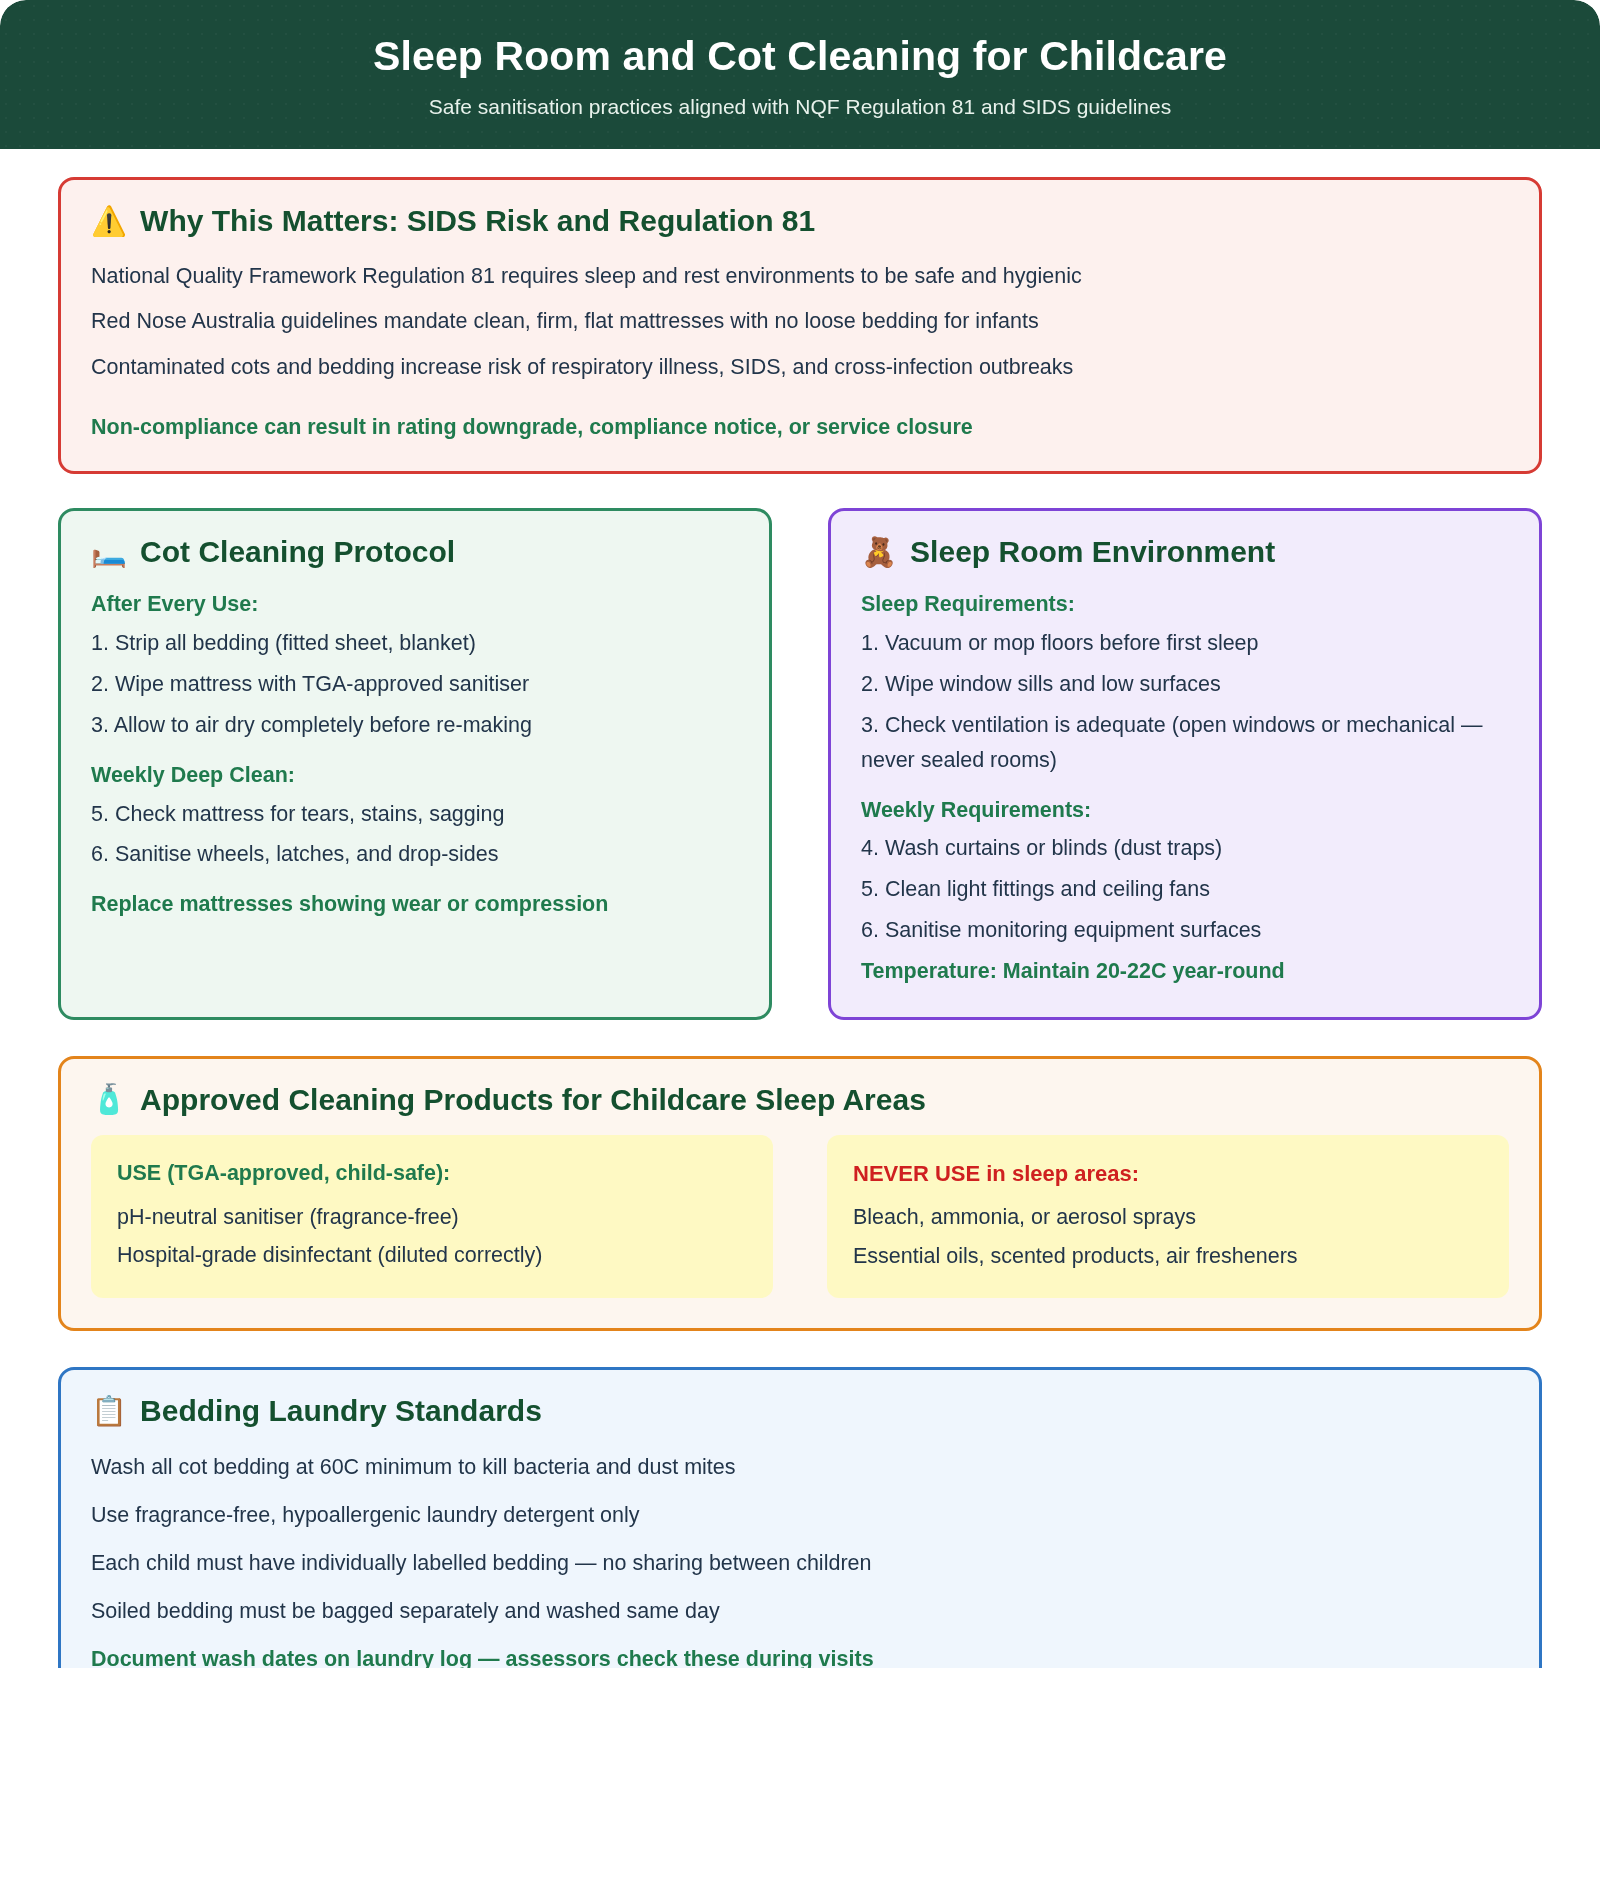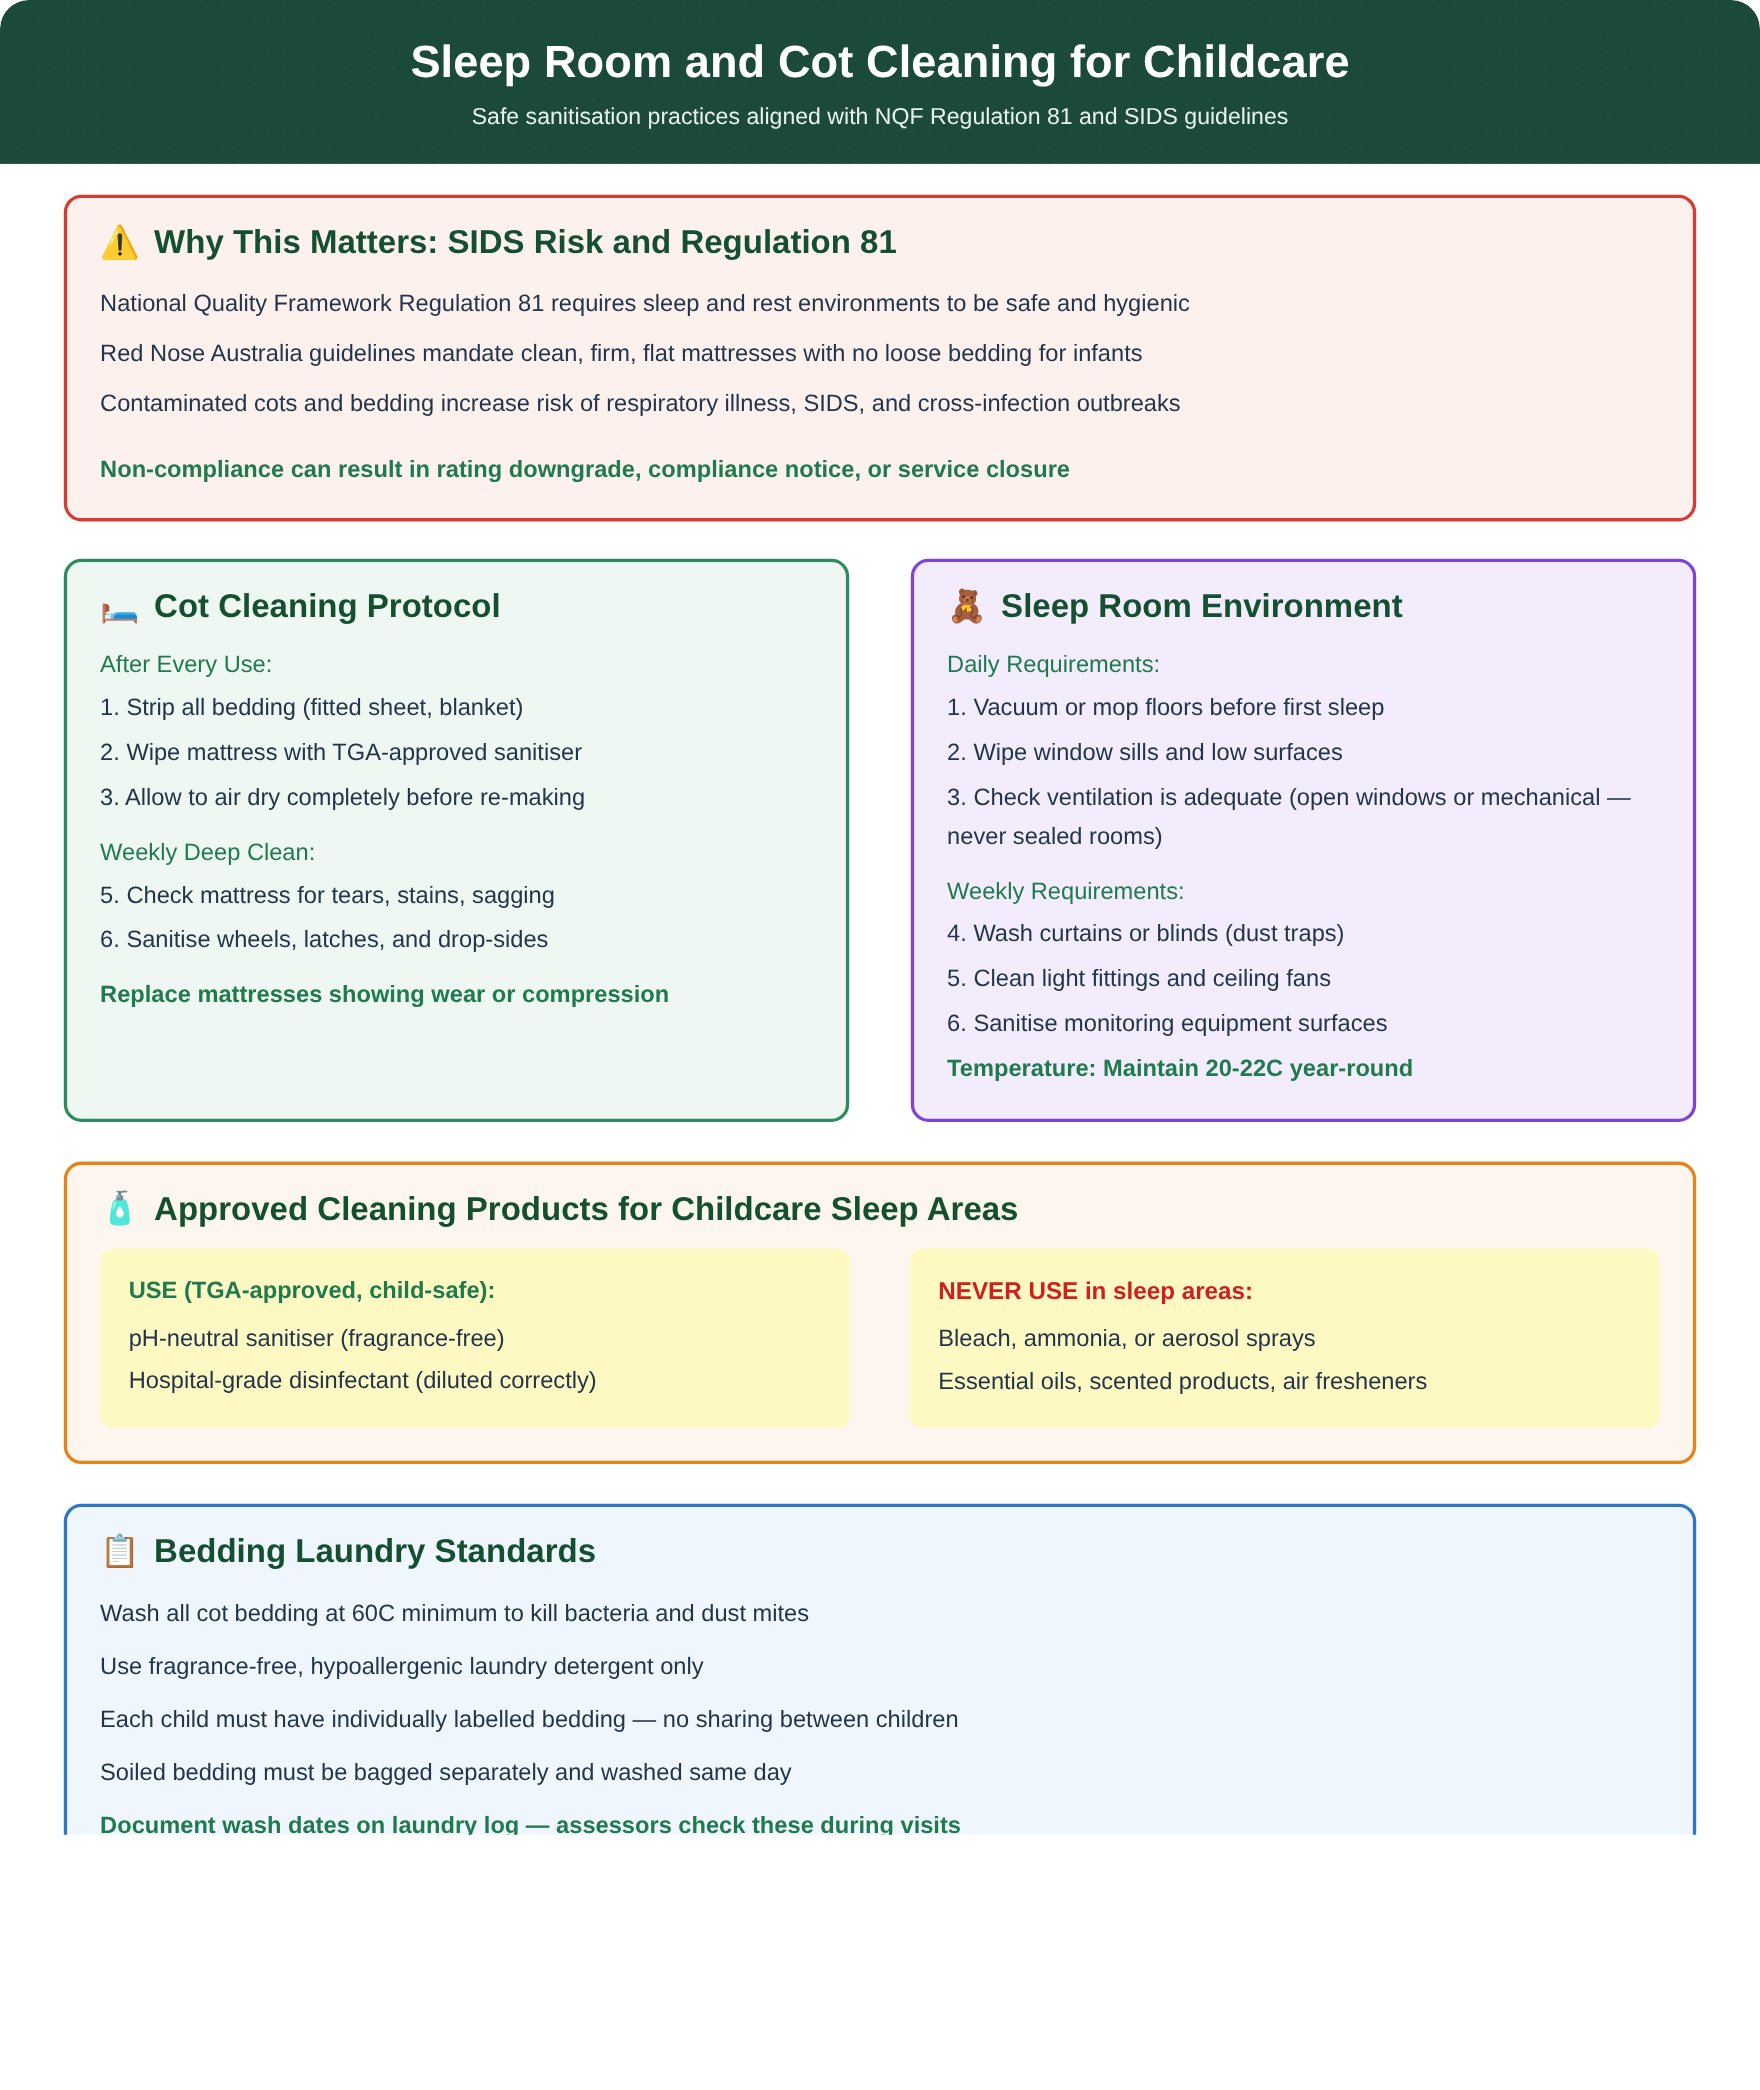--- a/index.html
+++ b/index.html
@@ -77,21 +77,21 @@
     display: inline-block;
   }
   .line {
     font-size: 21.5px;
     line-height: 1.62;
     color: #22354a;
     margin: 0;
   }
   .sub-head {
     font-size: 21.5px;
-    font-weight: normal;
+    font-weight: bold;
     color: #1f7a4d;
     margin: 0 0 4px 0;
     line-height: 1.62;
   }
   .emph-green {
     font-size: 21.5px;
     font-weight: bold;
     color: #1f7a4d;
     line-height: 1.62;
     margin: 0;
@@ -250,21 +250,21 @@
           <p class="emph-green">Replace mattresses showing wear or compression</p>
         </div>
       </div>
 
       <div class="col">
         <div class="card room-card">
           <div class="card-title">
             <span class="emoji">🧸</span>
             <span>Sleep Room Environment</span>
           </div>
-          <p class="sub-head">Daily Requirements:</p>
+          <p class="sub-head">Sleep Requirements:</p>
           <p class="line">1. Vacuum or mop floors before first sleep</p>
           <p class="line">2. Wipe window sills and low surfaces</p>
           <p class="line">3. Check ventilation is adequate (open windows or mechanical — never sealed rooms)</p>
           <div class="spacer-xs"></div>
           <p class="sub-head">Weekly Requirements:</p>
           <p class="line">4. Wash curtains or blinds (dust traps)</p>
           <p class="line">5. Clean light fittings and ceiling fans</p>
           <p class="line">6. Sanitise monitoring equipment surfaces</p>
           <p class="emph-green">Temperature: Maintain 20-22C year-round</p>
         </div>

